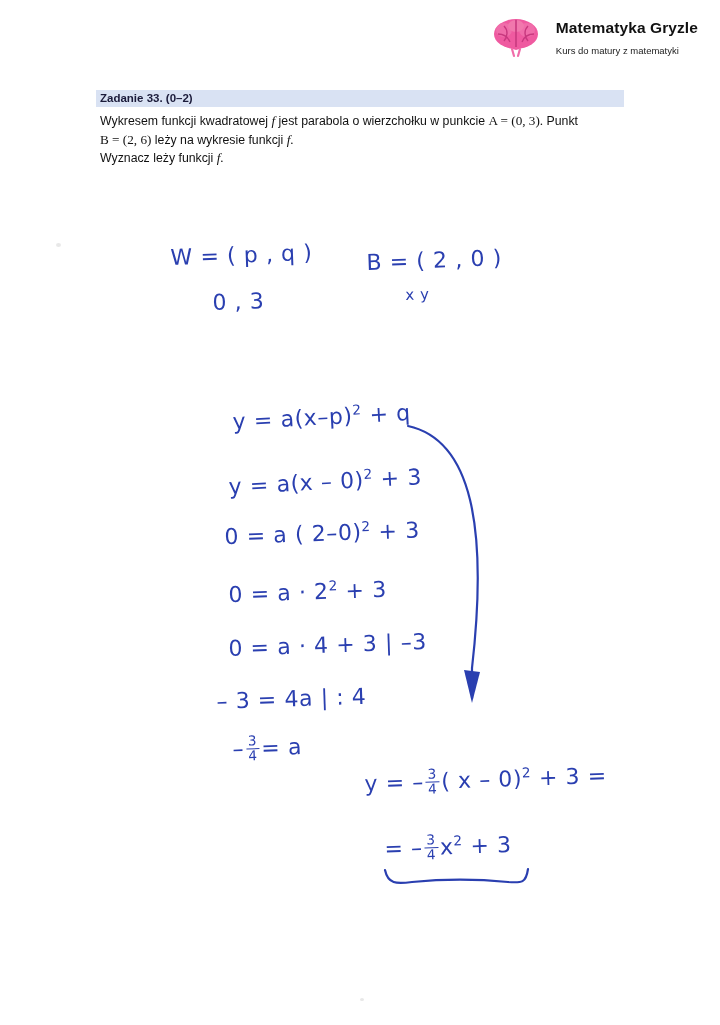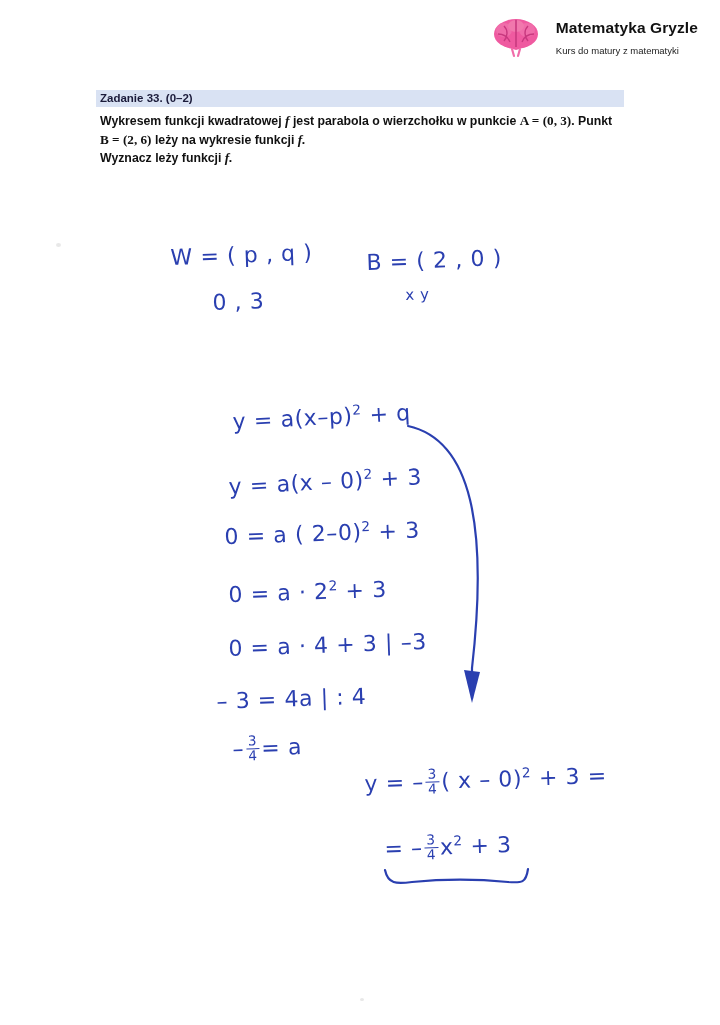--- a/index.html
+++ b/index.html
@@ -70,21 +70,21 @@
   
   .task-body {
     position: absolute;
     left: 100px;
     top: 112px;
     width: 540px;
     font-size: 12.3px;
     line-height: 18.6px;
     color: #111111;
   }
-  .task-body .ln { white-space: nowrap; font-weight: bold; }
+  .task-body .ln { white-space: nowrap; }
   .mathit {
     font-family: "Liberation Serif", serif;
     font-style: italic;
     font-size: 13.4px;
   }
   .mathrm {
     font-family: "Liberation Serif", serif;
     font-size: 13.2px;
   }
 

